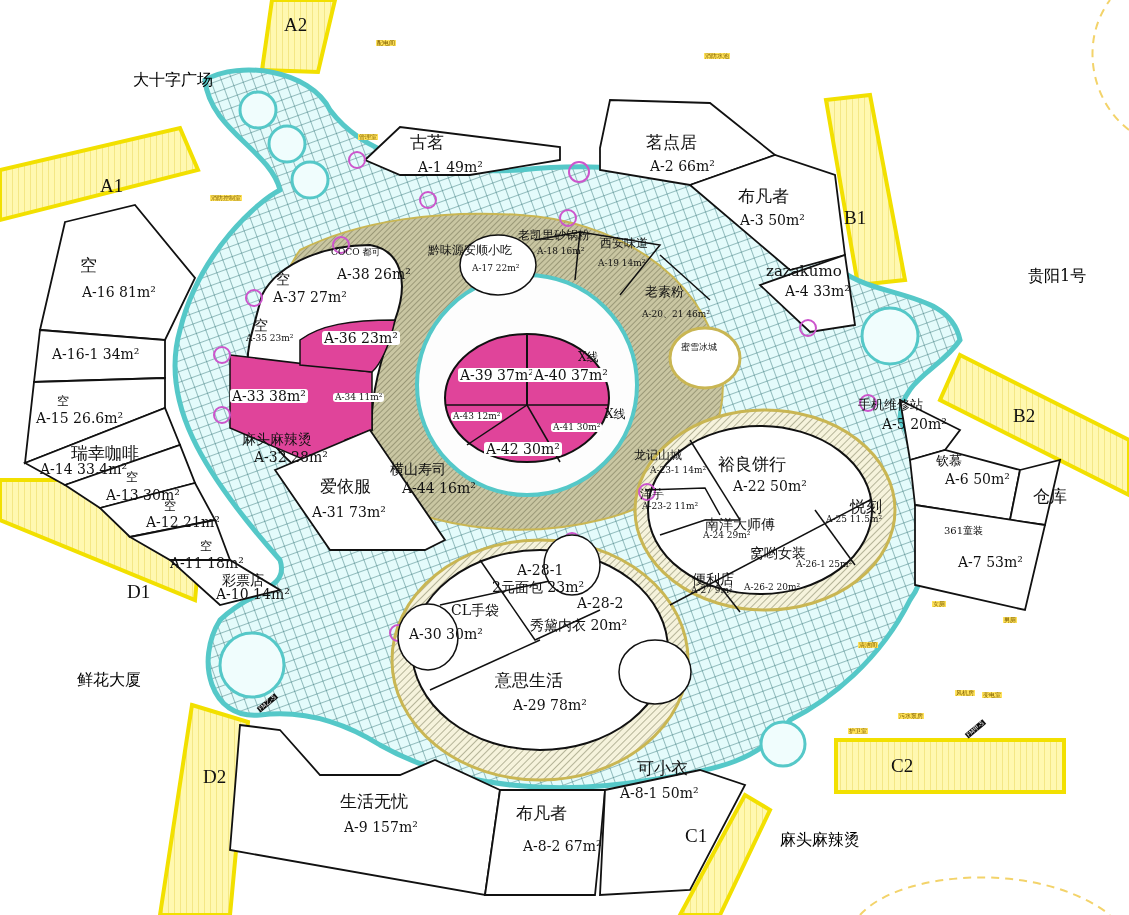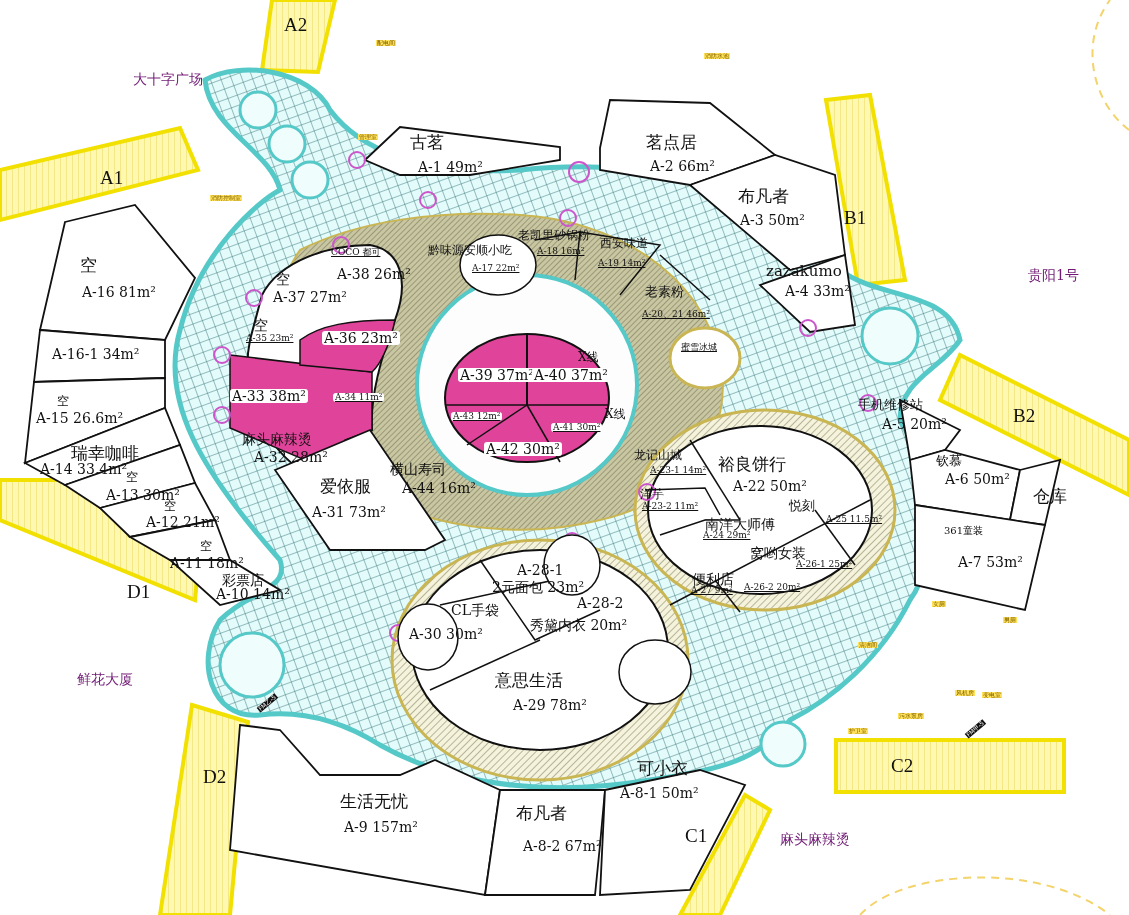--- a/index.html
+++ b/index.html
@@ -1,23 +1,23 @@
 <!DOCTYPE html>
 <html><head>
 <meta charset="utf-8">
 <style>
   html, body { margin: 0; padding: 0; background: #ffffff; }
   body { width: 1129px; height: 915px; overflow: hidden; position: relative; font-family: "DejaVu Serif", "Liberation Serif", serif; }
   #map { position: absolute; left: 0; top: 0; width: 1129px; height: 915px; }
   .lbl { position: absolute; white-space: nowrap; color: #111; line-height: 1; }
   .name { font-size: 17px; }
   .code { font-size: 14px; }
-  .code-sm { font-size: 9px; text-decoration: underline; }
+  .code-sm { font-size: 9px; }
   .exit { font-size: 19px; color: #111; font-family: "Liberation Serif", serif; }
-  .nb { font-size: 14px; color: #701a75; }
+  .nb { font-size: 16px; color: #000000; }
   .pinklbl { background: #fff; padding: 0 2px; border-radius: 3px; }
   .tiny { font-size: 6px; background: #ffe25a; color: #7a5a00; padding: 0 1px; font-family: "DejaVu Sans", sans-serif; }
   .tag { font-size: 6px; background: #111; color: #fff; padding: 0 1px; font-family: "DejaVu Sans", sans-serif; transform: rotate(-40deg); }
 </style>
 </head>
 <body>
 
 <svg id="map" viewBox="0 0 1129 915" xmlns="http://www.w3.org/2000/svg">
   <defs>
     <pattern id="grid" width="10" height="10" patternUnits="userSpaceOnUse" patternTransform="rotate(-20)">
@@ -161,21 +161,21 @@
     <ellipse cx="655" cy="672" rx="36" ry="32" fill="#fff"></ellipse>
   </g>
 </svg>
 
 <div class="lbl nb" style="left:133px;top:72px">大十字广场</div>
 <div class="lbl nb" style="left:1028px;top:268px">贵阳1号</div>
 <div class="lbl nb" style="left:77px;top:672px">鲜花大厦</div>
 <div class="lbl nb" style="left:780px;top:832px">麻头麻辣烫</div>
 
 <div class="lbl exit" style="left:284px;top:15px">A2</div>
-<div class="lbl exit" style="left:100px;top:168px">A1</div>
+<div class="lbl exit" style="left:100px;top:176px">A1</div>
 <div class="lbl exit" style="left:844px;top:208px">B1</div>
 <div class="lbl exit" style="left:1013px;top:406px">B2</div>
 <div class="lbl exit" style="left:685px;top:826px">C1</div>
 <div class="lbl exit" style="left:891px;top:756px">C2</div>
 <div class="lbl exit" style="left:127px;top:582px">D1</div>
 <div class="lbl exit" style="left:203px;top:767px">D2</div>
 
 <div class="lbl name" style="left:410px;top:134px">古茗</div>
 <div class="lbl code" style="left:418px;top:160px">A-1 49m²</div>
 
@@ -250,21 +250,21 @@
 
 <div class="lbl code" style="left:634px;top:449px;font-size:12px">龙记山城</div>
 <div class="lbl code-sm" style="left:650px;top:466px">A-23-1 14m²</div>
 
 <div class="lbl code" style="left:640px;top:488px;font-size:12px">洋芋</div>
 <div class="lbl code-sm" style="left:642px;top:502px">A-23-2 11m²</div>
 
 <div class="lbl code" style="left:705px;top:517px">南洋大师傅</div>
 <div class="lbl code-sm" style="left:703px;top:531px">A-24 29m²</div>
 
-<div class="lbl code" style="left:789px;top:499px;font-size:13px">悦刻</div>
+<div class="lbl code" style="left:850px;top:499px;font-size:16px">悦刻</div>
 <div class="lbl code-sm" style="left:826px;top:515px">A-25 11.5m²</div>
 
 <div class="lbl code" style="left:750px;top:546px">窝哟女装</div>
 <div class="lbl code-sm" style="left:796px;top:560px">A-26-1 25m²</div>
 
 <div class="lbl code-sm" style="left:744px;top:583px">A-26-2 20m²</div>
 
 <div class="lbl code" style="left:692px;top:572px">便利店</div>
 <div class="lbl code-sm" style="left:691px;top:586px">A-27 9m²</div>
 

